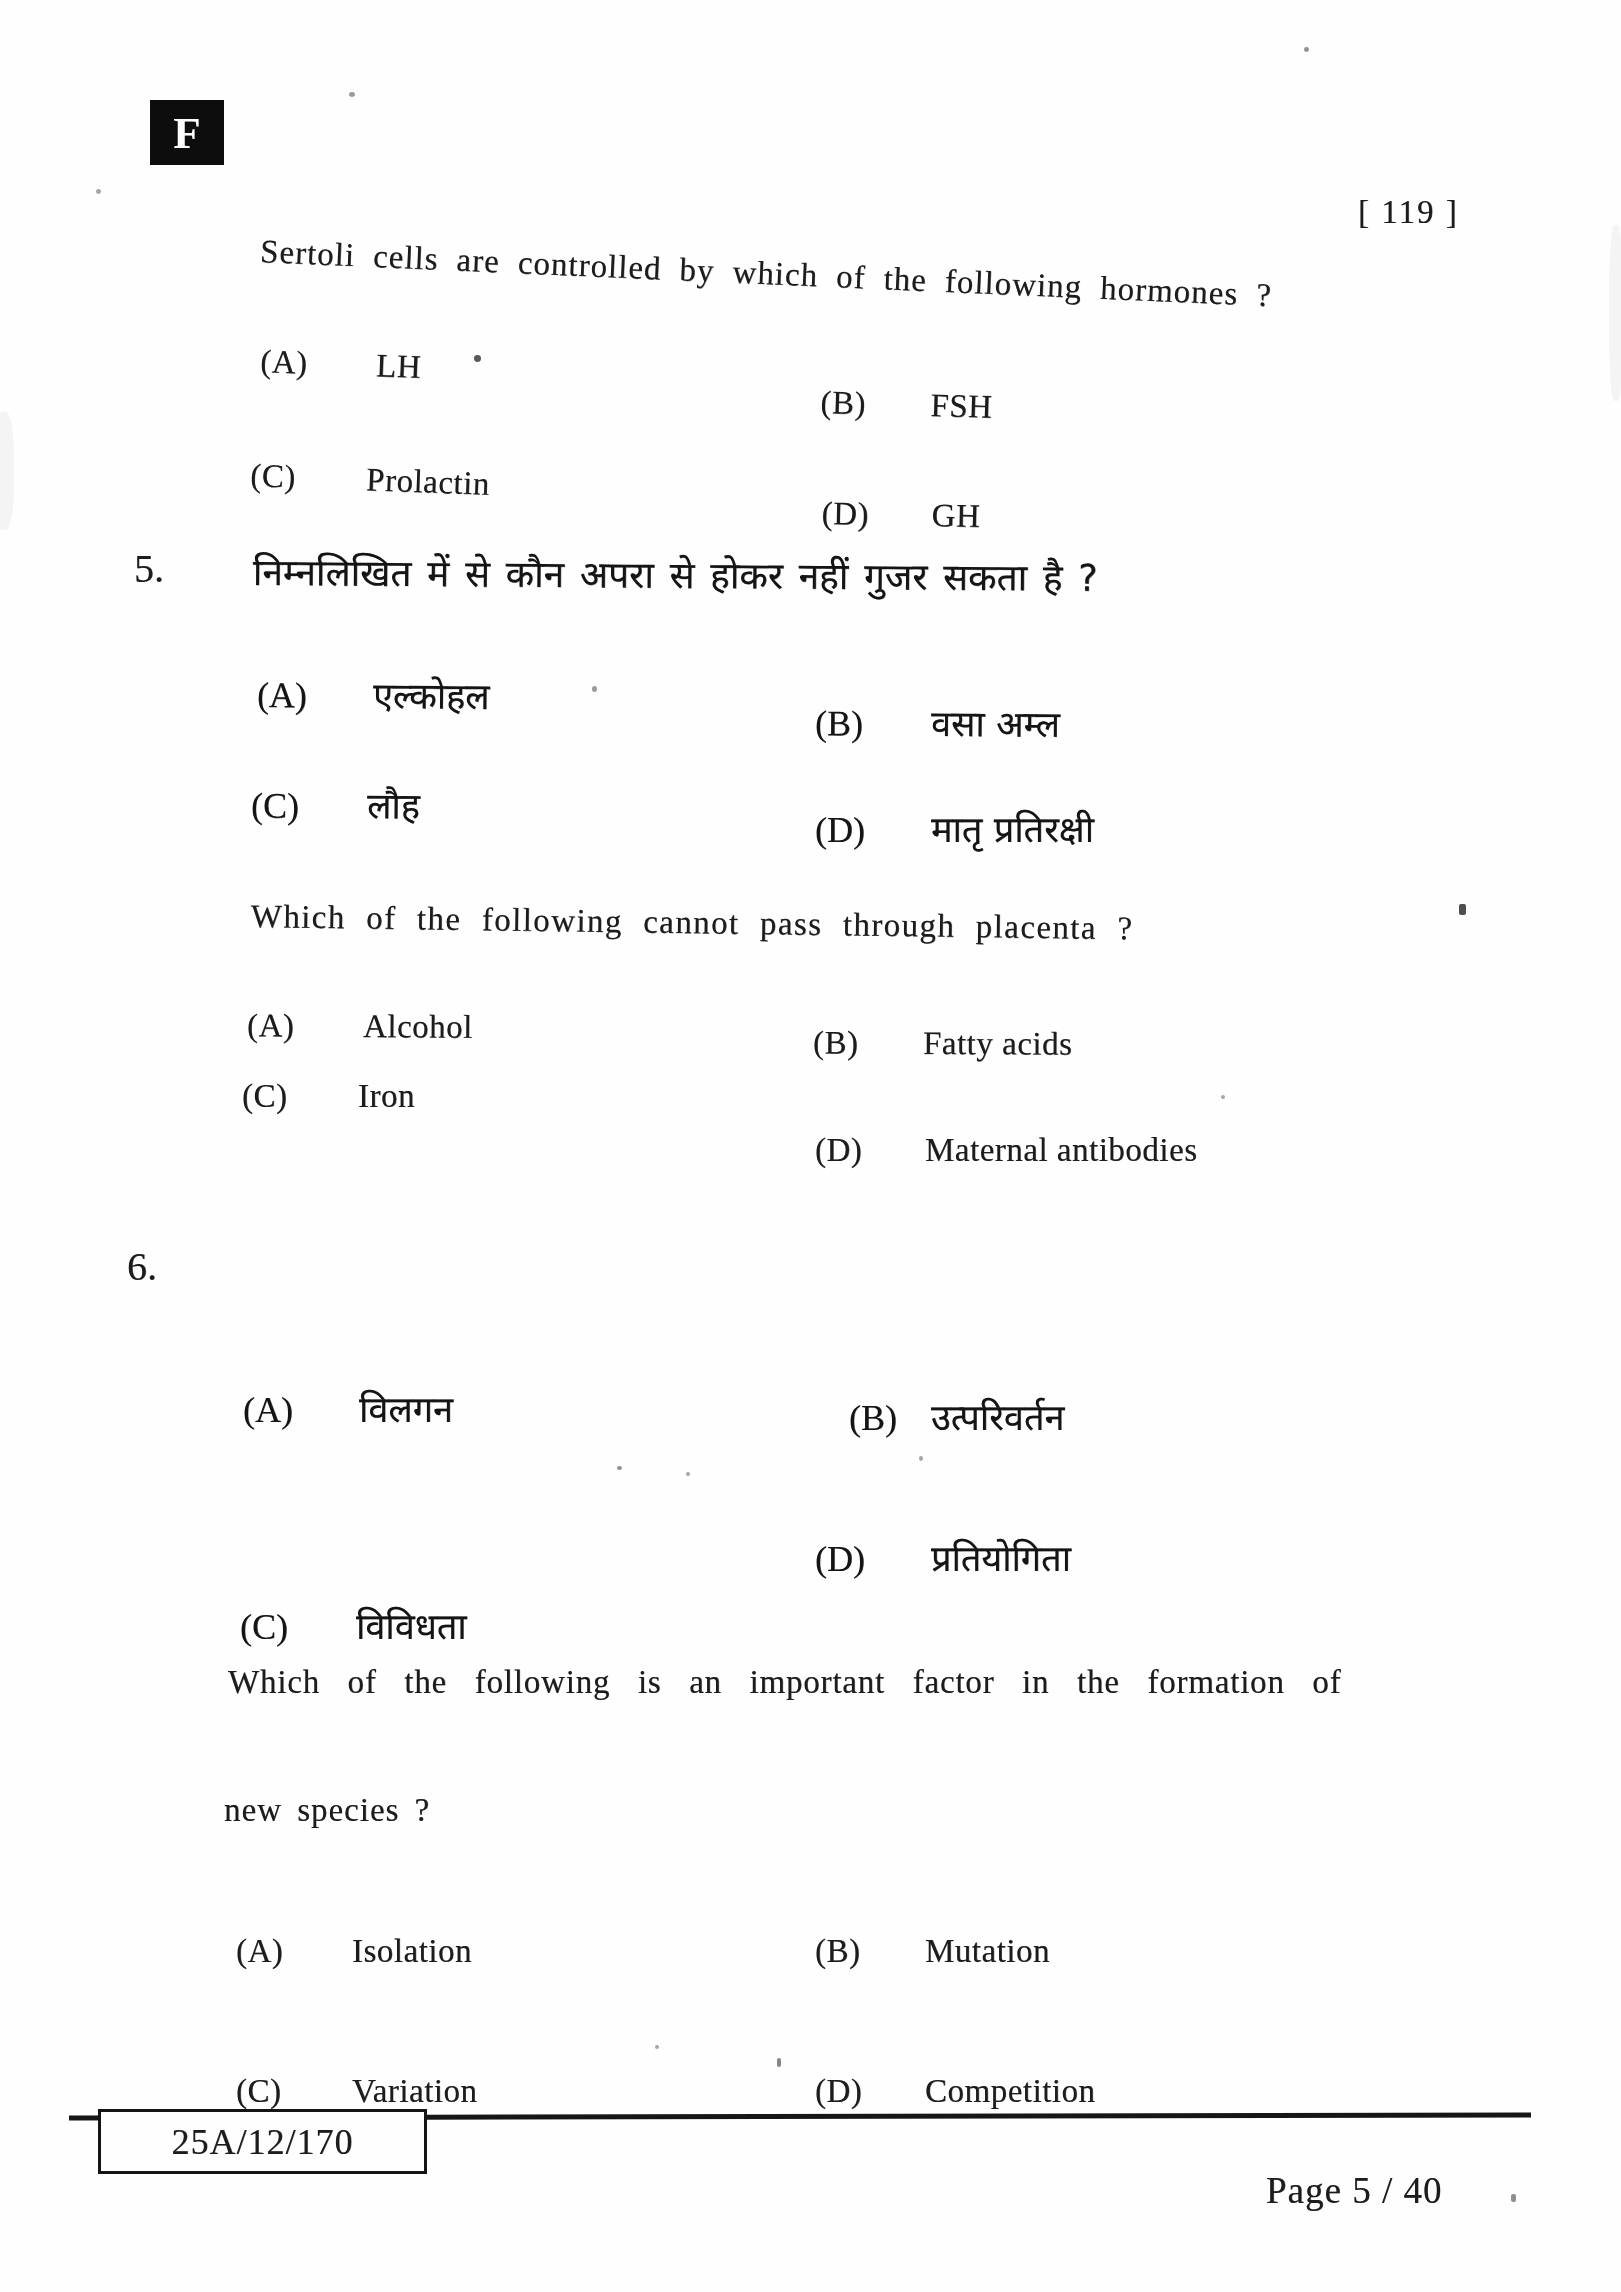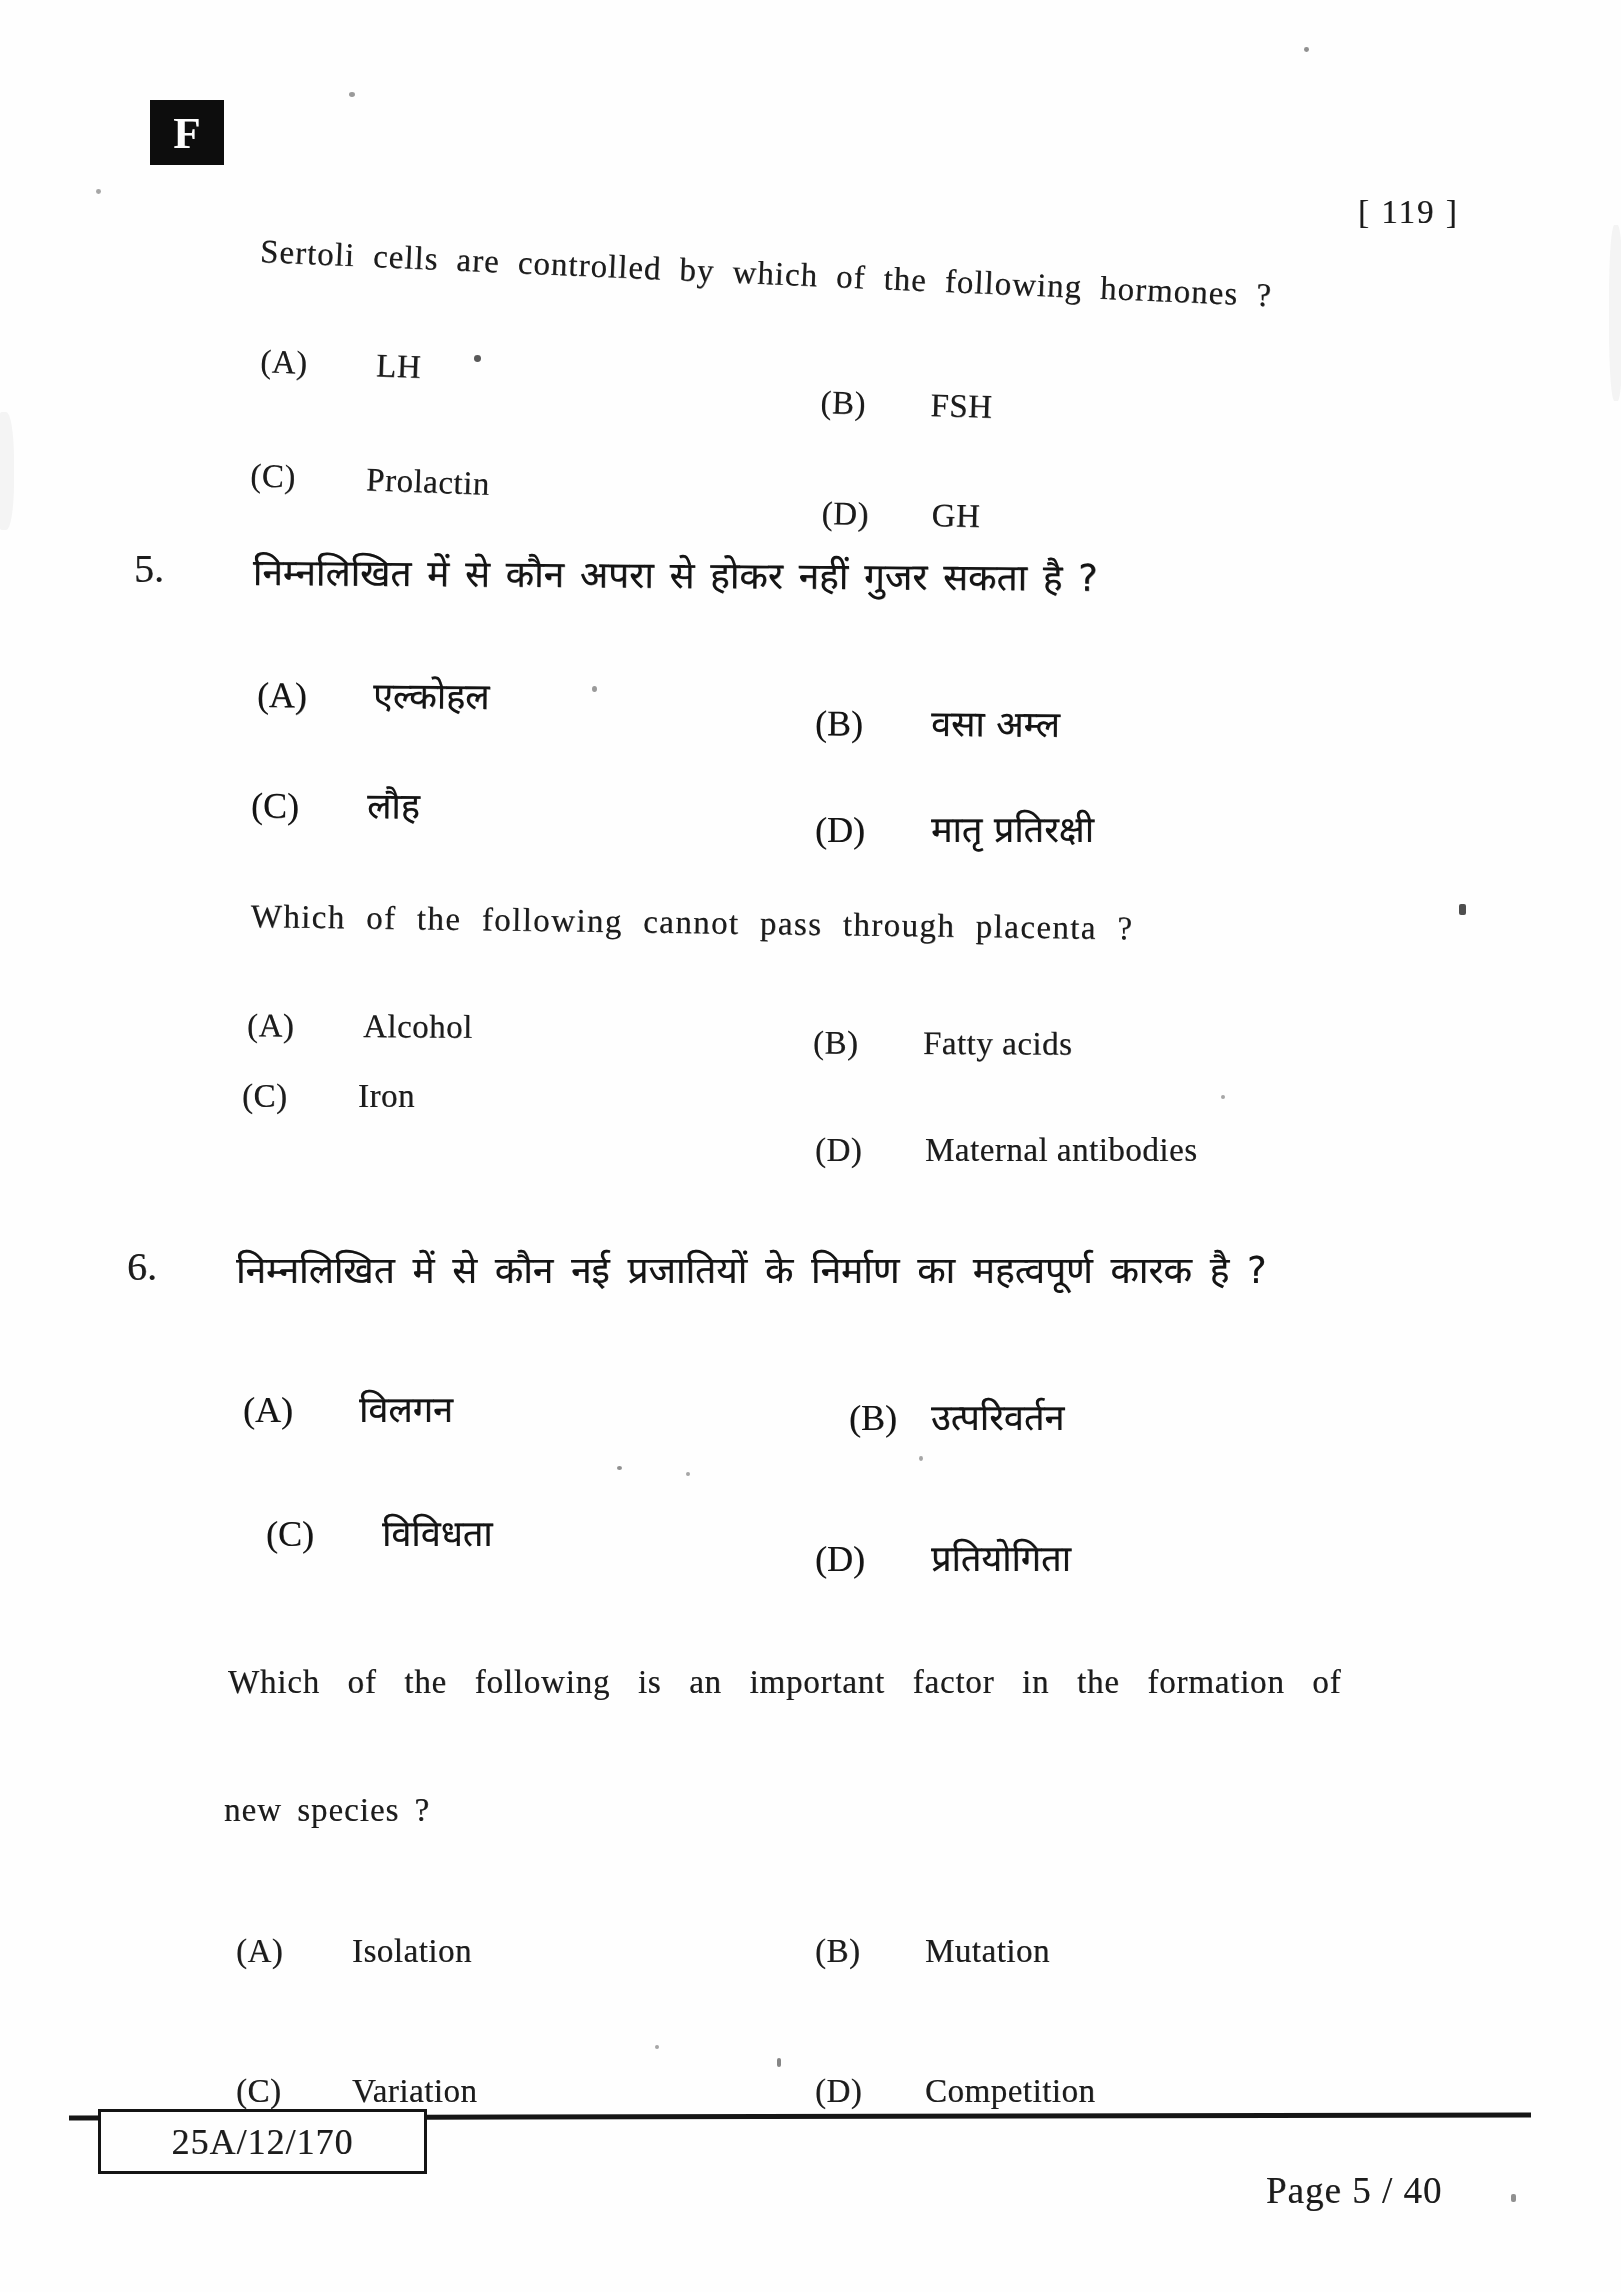--- a/index.html
+++ b/index.html
@@ -95,29 +95,28 @@
     <span class="olabel">(B)</span><span>Fatty acids</span>
   </div>
   <div class="abs en opt ink" style="left:242px;top:1078px;">
     <span class="olabel">(C)</span><span>Iron</span>
   </div>
   <div class="abs en opt c2 ink" style="left:815px;top:1132px;">
     <span class="olabel">(D)</span><span>Maternal antibodies</span>
   </div>
 
   <div class="abs en qnum ink" style="left:127px;top:1243px;">6.</div>
-  <div class="abs hi qhi ink" style="left:236px;top:1243px;word-spacing:5.9px;">निम्नलिखित में से कौन नई प्रजातियों के निर्माण का महत्वपूर्ण कारक है ?</div>
 
   <div class="abs hi opt-hi ink" style="left:243px;top:1384px;">
     <span class="olabel">(A)</span><span>विलगन</span>
   </div>
   <div class="abs hi opt-hi ink" style="left:815px;top:1392px;text-align:center;">
     <span class="olabel">(B)</span><span>उत्परिवर्तन</span>
   </div>
-  <div class="abs hi opt-hi ink" style="left:240px;top:1508px;margin-left:26px;">
+  <div class="abs hi opt-hi ink" style="left:240px;top:1601px;">
     <span class="olabel">(C)</span><span>विविधता</span>
   </div>
   <div class="abs hi opt-hi ink" style="left:815px;top:1533px;">
     <span class="olabel">(D)</span><span>प्रतियोगिता</span>
   </div>
 
   <div class="abs en qen ink" style="left:228px;top:1664px;word-spacing:18.6px;letter-spacing:0.8px;">Which of the following is an important factor in the formation of</div>
   <div class="abs en qen ink" style="left:224px;top:1792px;word-spacing:5.9px;">new species ?</div>
 
   <div class="abs en opt ink" style="left:236px;top:1933px;">

